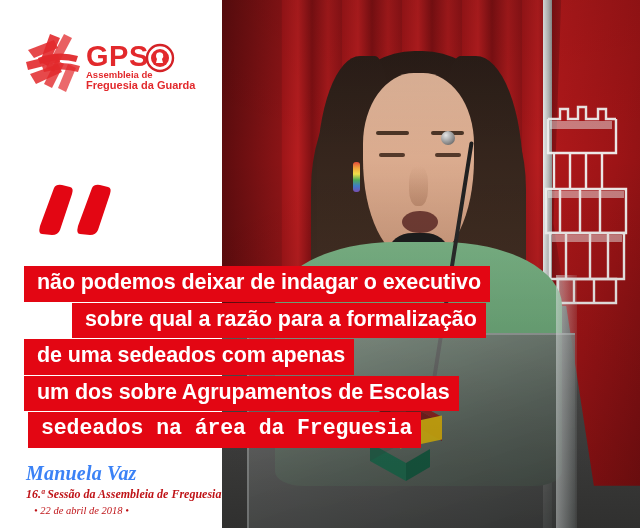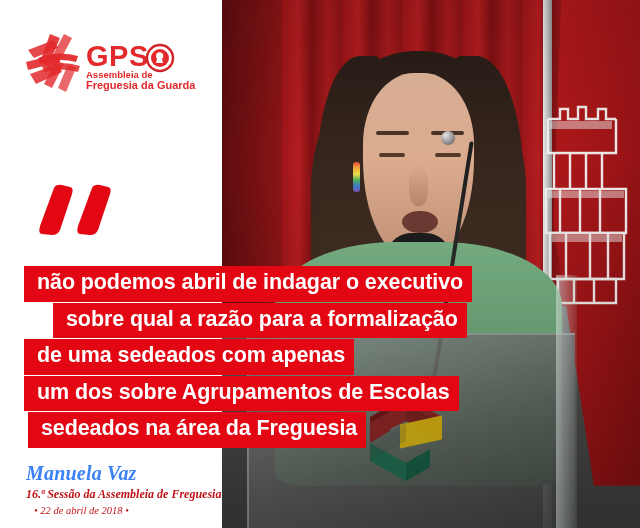--- a/index.html
+++ b/index.html
@@ -188,24 +188,24 @@
     background: #e30613;
     color: #ffffff;
     font-weight: 700;
     font-size: 21.5px;
     line-height: 1.0;
     letter-spacing: -0.1px;
     padding: 6px 9px 8px 13px;
     white-space: nowrap;
   }
   .qline.l1 { margin-left: 24px; }
-  .qline.l2 { margin-left: 20px; padding-left: 33px; }
+  .qline.l2 { margin-left: 39px; padding-left: 33px; }
   .qline.l3 { margin-left: 24px; }
   .qline.l4 { margin-left: 24px; }
-  .qline.l5 { margin-left: 28px; }
+  .qline.l5 { margin-left: 28px; font-family: Liberation Mono, monospace; }
 
   
   .attrib {
     position: absolute; left: 26px; top: 462px;
     color: #c01418;
     font-family: "Liberation Serif", serif;
   }
   .attrib .name {
     font-size: 20px;
     font-weight: 700;
@@ -324,21 +324,21 @@
       <text x="62" y="57" font-family="'Liberation Sans', sans-serif" font-size="11" font-weight="700" fill="#e2292c">Freguesia da Guarda</text>
     </svg>
   </div>
 
   <svg class="quote-mark" viewBox="0 0 78 56">
     <path d="M6 52 Q2 52 4 44 L18 6 Q20 2 26 3 L34 5 Q38 6 36 12 L24 48 Q22 53 16 53 Z" fill="#e30613"></path>
     <path d="M44 52 Q40 52 42 44 L56 6 Q58 2 64 3 L72 5 Q76 6 74 12 L62 48 Q60 53 54 53 Z" fill="#e30613"></path>
   </svg>
 
   <div class="quote-lines">
-    <div class="qline l1"><span>não podemos abril de indagar o executivo</span></div>
+    <div class="qline l1"><span>não podemos deixar de indagar o executivo</span></div>
     <div class="qline l2"><span>sobre qual a razão para a formalização</span></div>
     <div class="qline l3"><span>de uma sedeados com apenas</span></div>
     <div class="qline l4"><span>um dos sobre Agrupamentos de Escolas</span></div>
     <div class="qline l5"><span>sedeados na área da Freguesia</span></div>
   </div>
 
   <div class="attrib">
     <div class="name">Manuela Vaz</div>
     <div class="session">16.ª Sessão da Assembleia de Freguesia</div>
     <div class="date">• 22 de abril de 2018 •</div>

